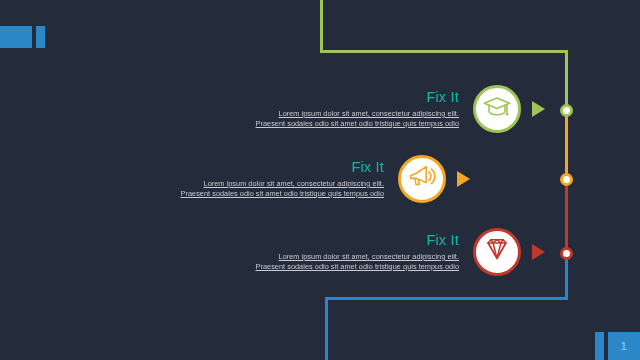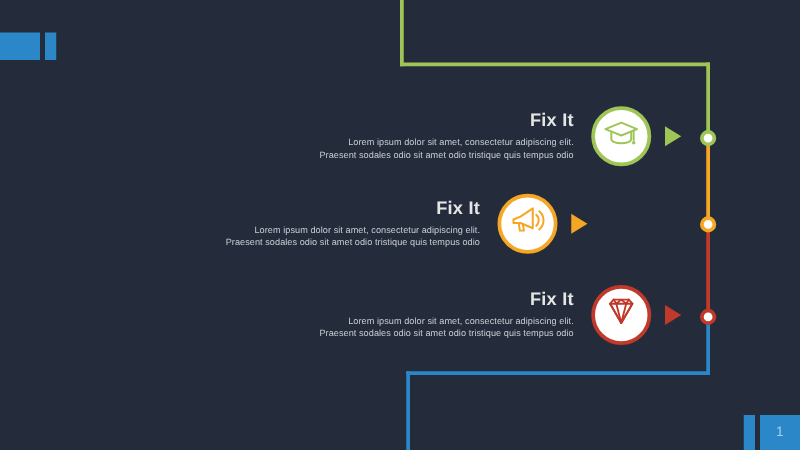--- a/index.html
+++ b/index.html
@@ -86,32 +86,33 @@
   .row-1 { left: 255px; top: 85px;  width: 290px; }
   .row-2 { left: 180px; top: 155px; width: 290px; }
   .row-3 { left: 255px; top: 228px; width: 290px; }
 
   .text-col {
     flex: 1 1 auto;
     text-align: right;
     padding-right: 14px;
   }
   .row-title {
-    color: #e5e5e5;
+    color: #14b8a6;
     font-size: 14.5px;
     line-height: 17px;
     margin-bottom: 3px;
-    font-weight: bold;
+    font-weight: normal;
     letter-spacing: 0.2px;
   }
   .row-body {
     color: #c9ccd4;
     font-size: 7.3px;
     line-height: 10.4px;
     letter-spacing: 0.05px;
+    text-decoration: underline;
   }
 
   .icon-badge {
     flex: 0 0 auto;
     width: 48px;
     height: 48px;
     border-radius: 50%;
     background: #ffffff;
     box-sizing: border-box;
     display: flex;

